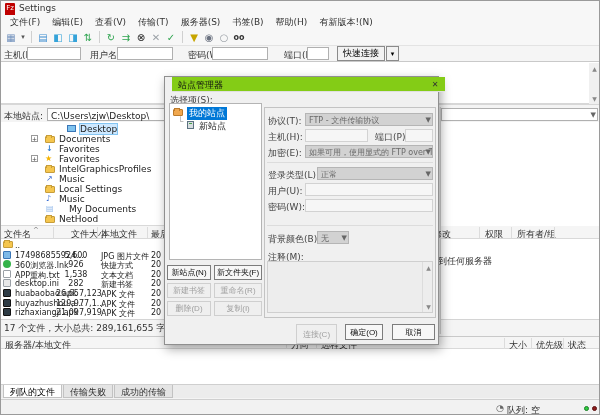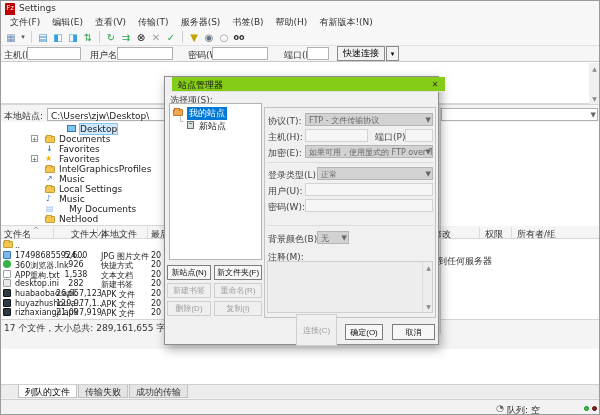--- a/index.html
+++ b/index.html
@@ -57,21 +57,21 @@
   .lstatus { left:0; top:318px; width:437px; height:15px; background:#f4f4f4; border-top:1px solid #d4d4d4; position:absolute; padding:2px 0 0 3px; color:#333; }
 
   .rpane { left:440px; top:121px; width:160px; height:104px; background:#fff; position:absolute; }
   .r-head { position:absolute; left:440px; top:225px; width:160px; height:13px; background:#f5f5f5; border-bottom:1px solid #d9d9d9; }
   .rlist { left:440px; top:238px; width:160px; height:80px; background:#fff; position:absolute; }
   .rstatus { left:440px; top:318px; width:160px; height:15px; background:#f4f4f4; border-top:1px solid #d4d4d4; position:absolute; }
 
   
   .q-head { left:0; top:335px; width:600px; height:13px; background:#f5f5f5; border-top:1px solid #c9c9c9; border-bottom:1px solid #d9d9d9; position:absolute; }
   .q-body { left:0; top:348px; width:600px; height:35px; background:#fff; position:absolute; }
-  .q-tabs { left:0; top:383px; width:600px; height:14px; background:#ececec; border-top:1px solid #cfcfcf; position:absolute; display:flex; padding-left:17px; }
+  .q-tabs { left:0; top:383px; width:600px; height:14px; background:#ececec; border-top:1px solid #cfcfcf; position:absolute; display:flex; padding-left:2px; }
   .qtab { padding:1px 6px; border:1px solid #c2c2c2; border-top:none; background:#e4e4e4; color:#333; margin-right:1px; height:13px; }
   .qtab.active { background:#fff; color:#000; }
 
   .statusbar { left:0; top:398px; width:600px; height:17px; background:#f2f2f2; border-top:1px solid #cfcfcf; position:absolute; }
   .led { position:absolute; top:6px; width:5px; height:5px; border-radius:50%; }
 
   
   .ic { position:absolute; display:inline-block; }
   .i-folder { width:10px; height:7px; background:#f5c64e; border:1px solid #c79d3a; border-radius:1px; }
   .i-folder::before { content:""; position:absolute; top:-2px; left:0; width:4px; height:2px; background:#f5c64e; border:1px solid #c79d3a; border-bottom:none; }
@@ -297,20 +297,33 @@
     <span class="fl-col" style="left:44px">权限</span>
     <span class="col-sep" style="left:70px"></span>
     <span class="fl-col" style="left:76px">所有者/组</span>
     <span class="col-sep" style="left:113px"></span>
   </div>
   <div class="rlist">
     <span class="abs" style="left:-30px;top:16px;white-space:nowrap;color:#333">未连接到任何服务器</span>
   </div>
   <div class="rstatus"></div>
 
+  <div class="q-head">
+    <span class="fl-col" style="left:4px">服务器/本地文件</span>
+    <span class="col-sep" style="left:285px"></span>
+    <span class="fl-col" style="left:290px">方向</span>
+    <span class="col-sep" style="left:315px"></span>
+    <span class="fl-col" style="left:320px">远程文件</span>
+    <span class="col-sep" style="left:503px"></span>
+    <span class="fl-col" style="left:508px">大小</span>
+    <span class="col-sep" style="left:530px"></span>
+    <span class="fl-col" style="left:535px">优先级</span>
+    <span class="col-sep" style="left:562px"></span>
+    <span class="fl-col" style="left:567px">状态</span>
+  </div>
   <div class="q-body"></div>
   <div class="q-tabs">
     <span class="qtab active">列队的文件</span>
     <span class="qtab">传输失败</span>
     <span class="qtab">成功的传输</span>
   </div>
 
   <div class="statusbar">
     <span class="abs" style="left:495px;top:3px;color:#666">◔</span>
     <span class="abs" style="left:506px;top:4px;color:#333">队列: 空</span>
@@ -387,18 +400,18 @@
     </div>
 
     <span class="dlbl" style="left:103px;top:174px">注释(M):</span>
     <div class="dtextarea">
       <div class="ta-sb">
         <span class="sba" style="top:0">▲</span>
         <span class="sba" style="bottom:0">▼</span>
       </div>
     </div>
 
-    <button class="dbtn dis" style="left:131px;top:237px;width:41px;height:32px">连接(C)</button>
+    <button class="dbtn dis" style="left:131px;top:247px;width:41px;height:20px">连接(C)</button>
     <button class="dbtn" style="left:180px;top:247px;width:38px;height:16px">确定(O)</button>
     <button class="dbtn" style="left:227px;top:247px;width:43px;height:16px">取消</button>
   </div>
 
 </div>
 
 </body></html>

